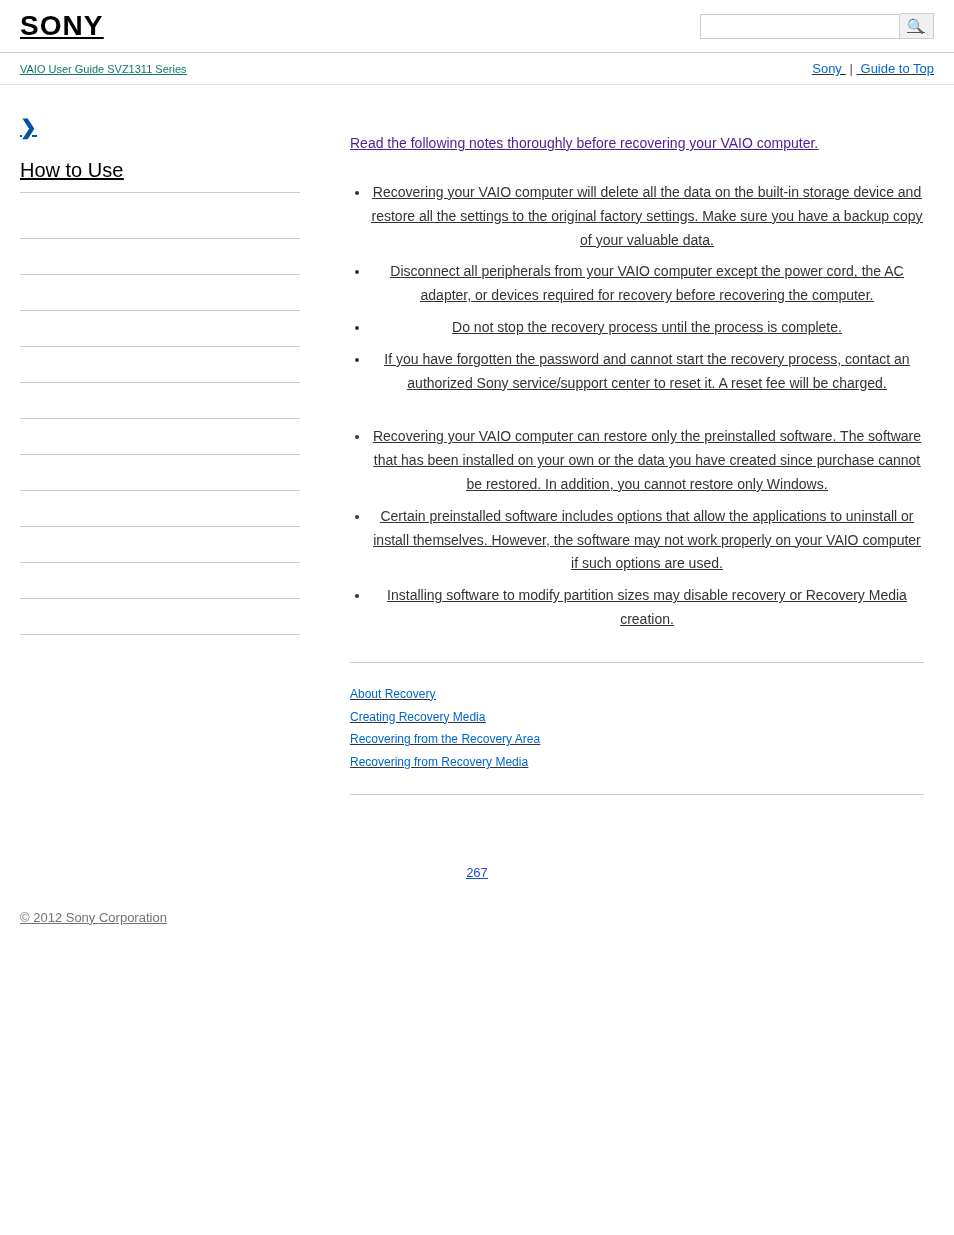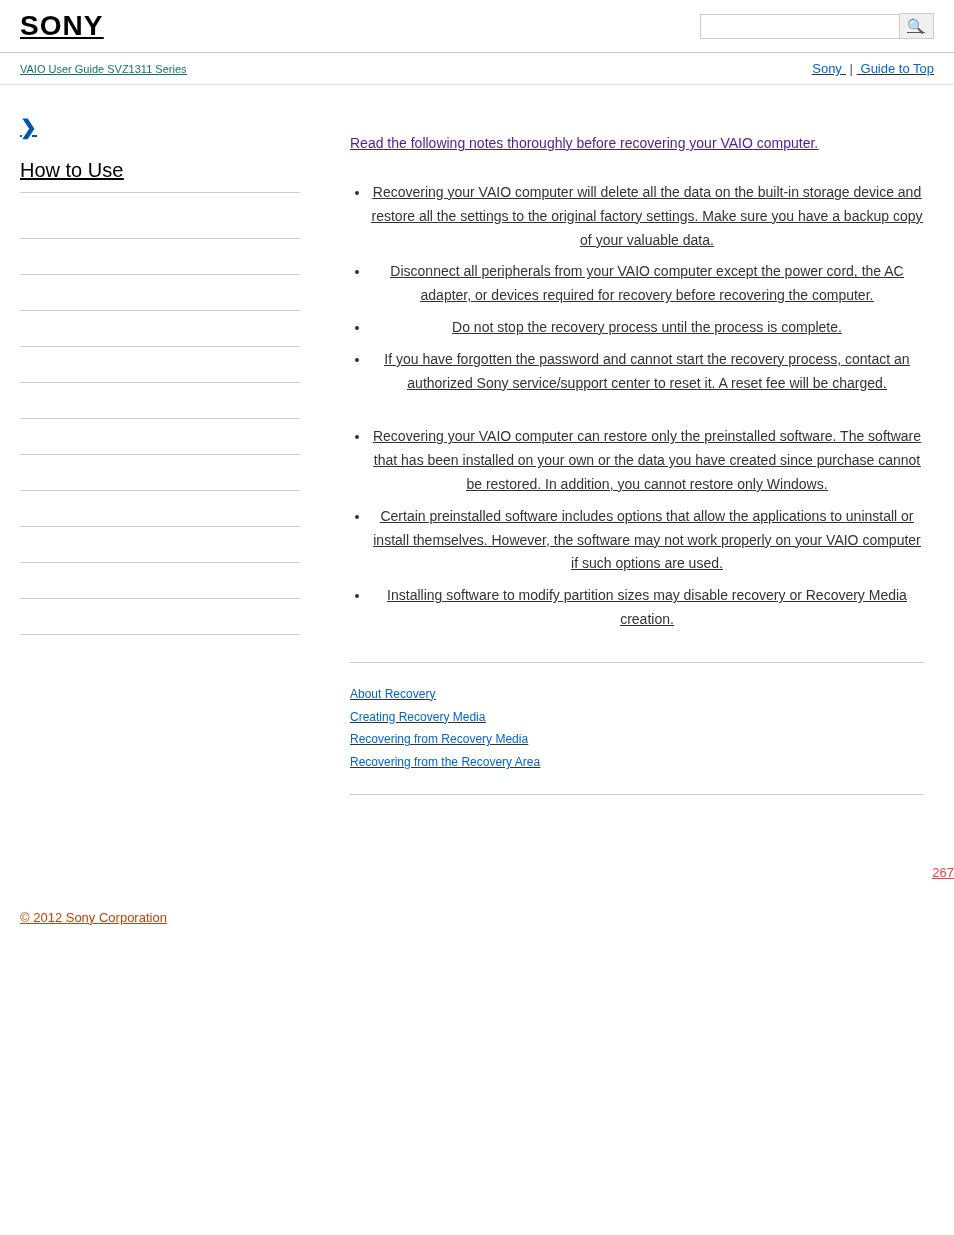--- a/index.html
+++ b/index.html
@@ -147,26 +147,26 @@
       color: #0066cc;
       text-decoration: none;
       font-size: 12px;
       line-height: 1.9;
     }
 
     
     .footer {
       padding: 20px 20px 20px 20px;
       font-size: 13px;
-      color: #c2410c;
+      color: #737373;
     }
     .page-number {
-      text-align: right;
-      font-size: 13px;
-      color: #ef4444;
+      text-align: center;
+      font-size: 13px;
+      color: #1d4ed8;
       padding: 20px 0 10px 0;
     }
   </style>
 </head>
 <body>
 
 <div class="header">
   <div class="sony-logo">SONY</div>
   <div class="header-right">
     <input class="search-box" type="text" placeholder="" style="">
@@ -224,22 +224,22 @@
         <li>Certain preinstalled software includes options that allow the applications to uninstall or install themselves. However, the software may not work properly on your VAIO computer if such options are used.</li>
         <li>Installing software to modify partition sizes may disable recovery or Recovery Media creation.</li>
       </ul>
     </div>
 
     <hr class="divider">
 
     <div class="links-section">
       <a href="#">About Recovery</a>
       <a href="#">Creating Recovery Media</a>
+      <a href="#">Recovering from the Recovery Area</a>
       <a href="#">Recovering from Recovery Media</a>
-      <a href="#">Recovering from the Recovery Area</a>
     </div>
 
     <hr class="divider">
   </div>
 </div>
 
 <div class="page-number">267</div>
 
 <div class="footer">
   <span>© 2012 Sony Corporation</span>

